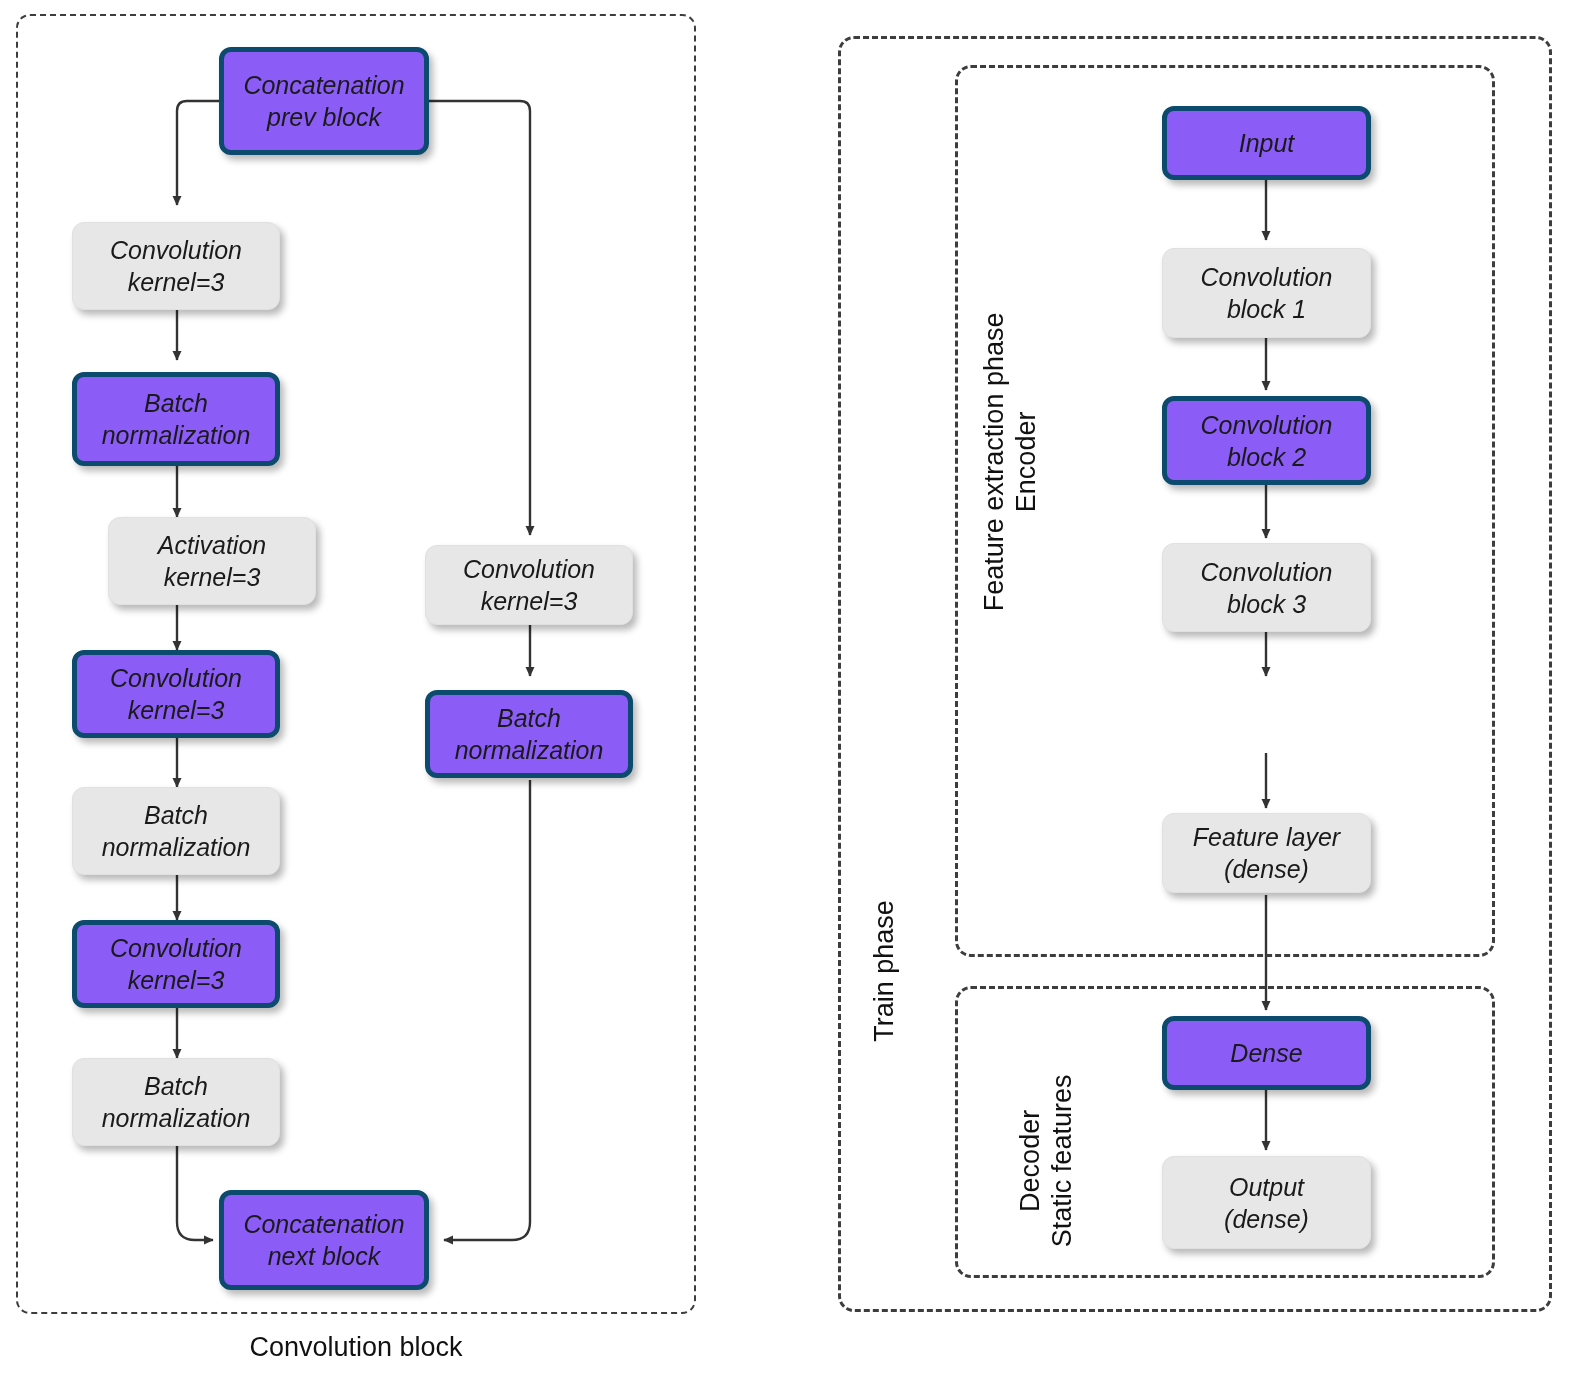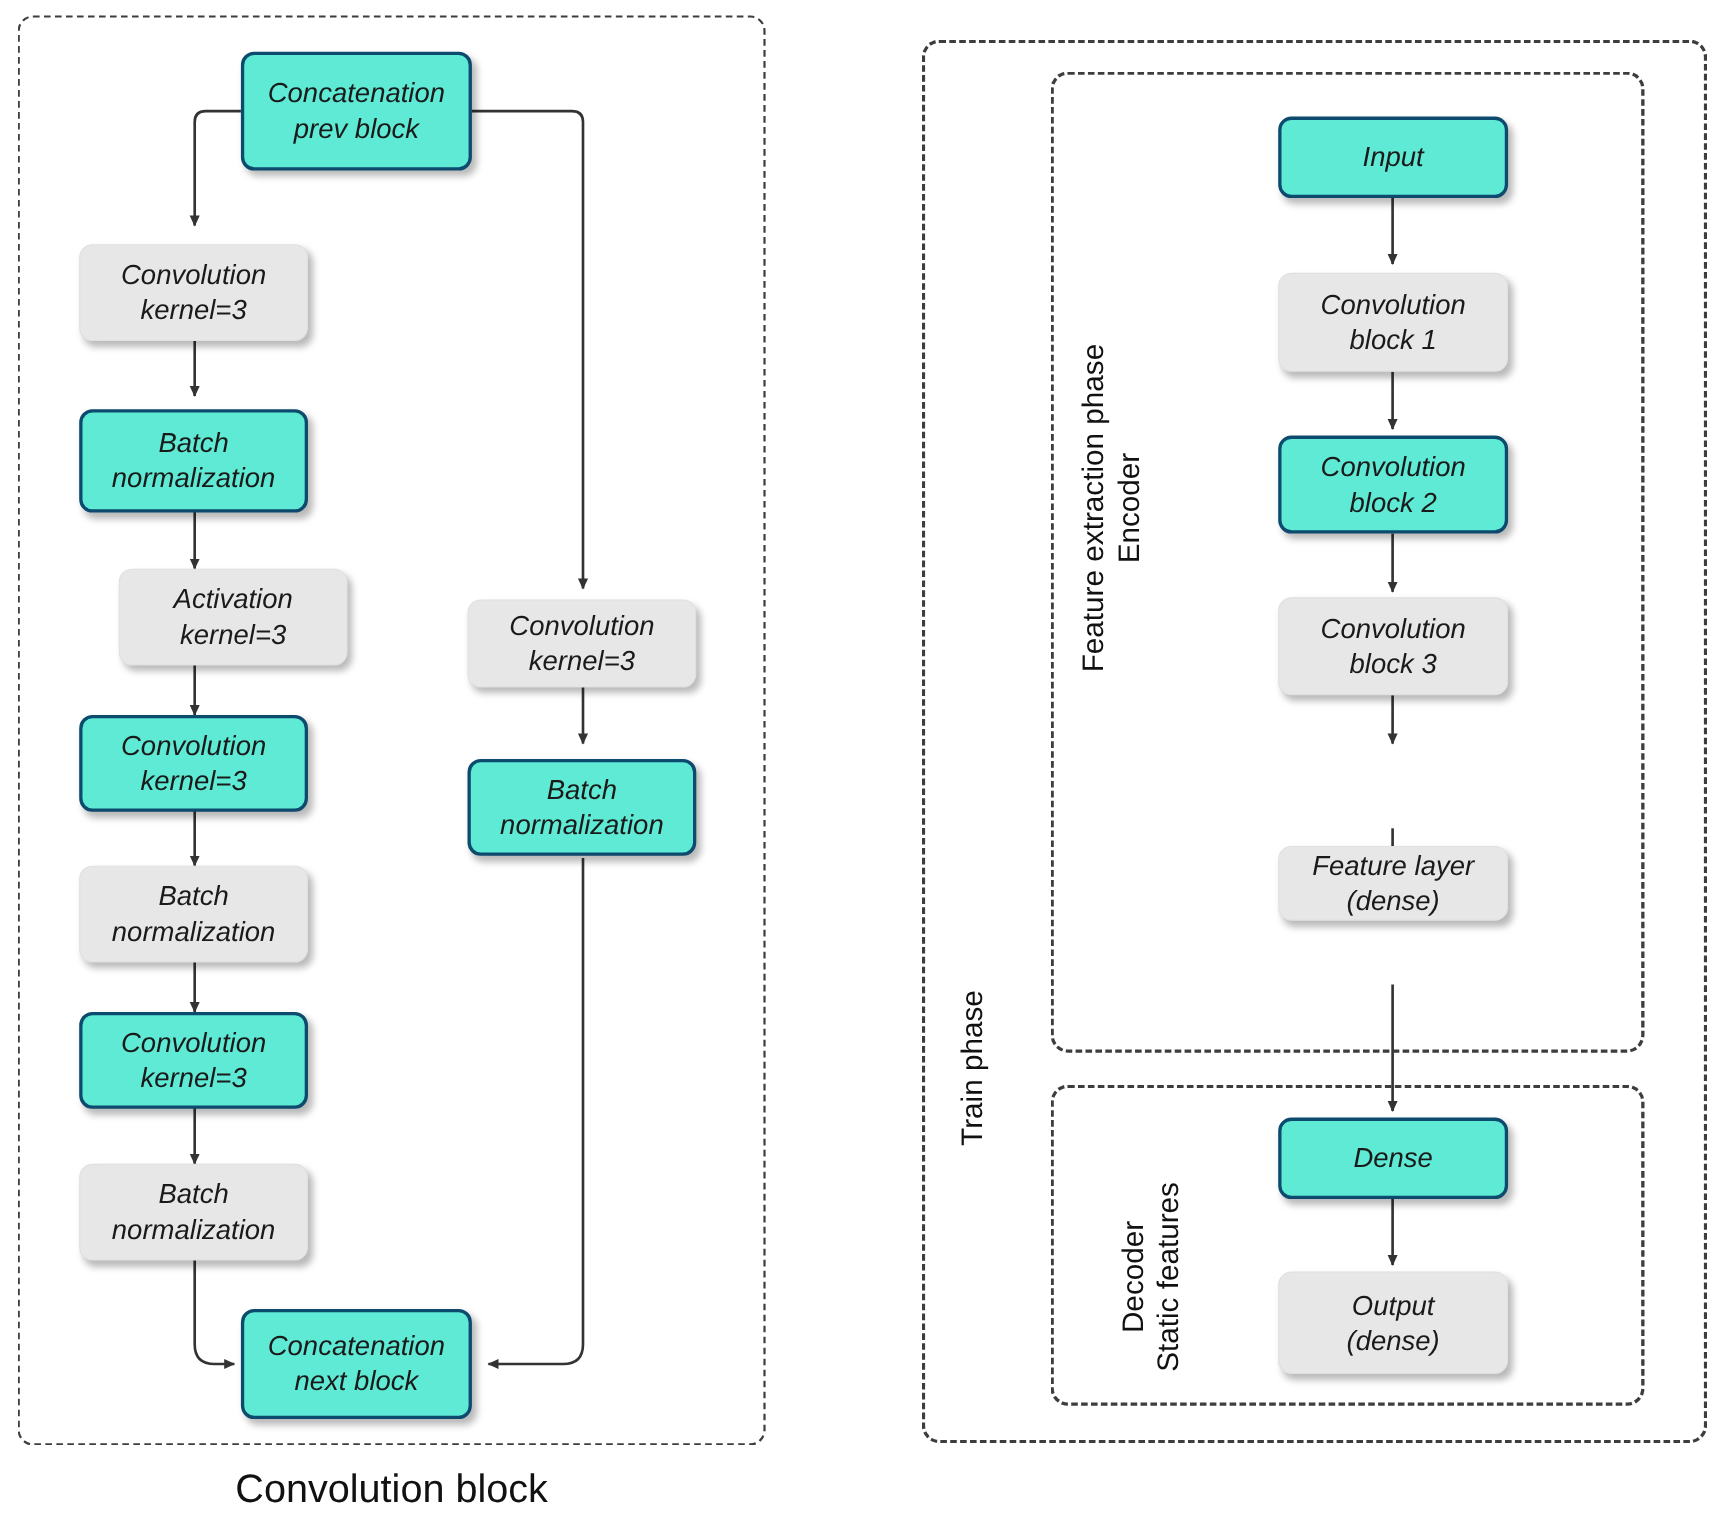--- a/index.html
+++ b/index.html
@@ -1,21 +1,21 @@
 <!DOCTYPE html>
 <html><head>
 <meta charset="utf-8">
 <style>
   html,body{margin:0;padding:0;background:#fff;}
   body{width:1578px;height:1390px;position:relative;
        font-family:"Liberation Sans","DejaVu Sans",sans-serif;}
   #canvas{position:absolute;left:0;top:0;width:1578px;height:1390px;overflow:hidden;}
 
   .panel-caption{
-    position:absolute;text-align:center;font-size:36px;color:#111;
+    position:absolute;text-align:center;font-size:27px;color:#111;
     font-family:"Liberation Sans","DejaVu Sans",sans-serif;white-space:nowrap;
   }
 
   
   .frame{position:absolute;box-sizing:border-box;background:transparent;}
   .frame-dotted{border:2px dashed #3d3d3d;border-radius:14px;}
   .frame-dashed{border:3px dashed #3d3d3d;border-radius:16px;}
   .frame-dashdot{border:3px dashed #3d3d3d;border-radius:16px;}
 
   
@@ -23,21 +23,21 @@
     position:absolute;box-sizing:border-box;
     border-radius:12px;
     display:flex;align-items:center;justify-content:center;
     text-align:center;font-style:italic;font-size:25px;line-height:1.28;
     color:#1a1a1a;
     box-shadow:4px 5px 7px rgba(0,0,0,0.28);
     font-family:"Liberation Sans","DejaVu Sans",sans-serif;
     padding:2px 6px;
   }
   .node .lbl{white-space:pre-line;}
-  .shade-light{background:#5eead4;border:3px solid #0c4a6e;text-align:center;}
+  .shade-light{background:#8b5cf6;border:5px solid #0c4a6e;text-align:center;}
   .shade-dark{background:#e7e7e7;border:1px solid #e0e0e0;}
 
   
   .vlabel{
     position:absolute;transform-origin:50% 50%;
     font-size:27px;color:#111;white-space:pre-line;text-align:center;
     line-height:1.18;
     font-family:"Liberation Sans","DejaVu Sans",sans-serif;
   }
 
@@ -167,21 +167,21 @@
     <span class="lbl">Convolution
 block 2</span>
   </div>
 
   <div class="node shade-dark" style="left:1162px;top:543px;width:209px;height:89px;">
     <span class="lbl">Convolution
 block 3</span>
   </div>
 
 
-  <div class="node shade-dark" style="left:1162px;top:769px;width:209px;height:68px;">
+  <div class="node shade-dark" style="left:1162px;top:813px;width:209px;height:80px;">
     <span class="lbl">Feature layer
 (dense)</span>
   </div>
 
   <div class="node shade-light" style="left:1162px;top:1016px;width:209px;height:74px;">
     <span class="lbl">Dense</span>
   </div>
 
   <div class="node shade-dark" style="left:1162px;top:1156px;width:209px;height:93px;">
     <span class="lbl">Output

